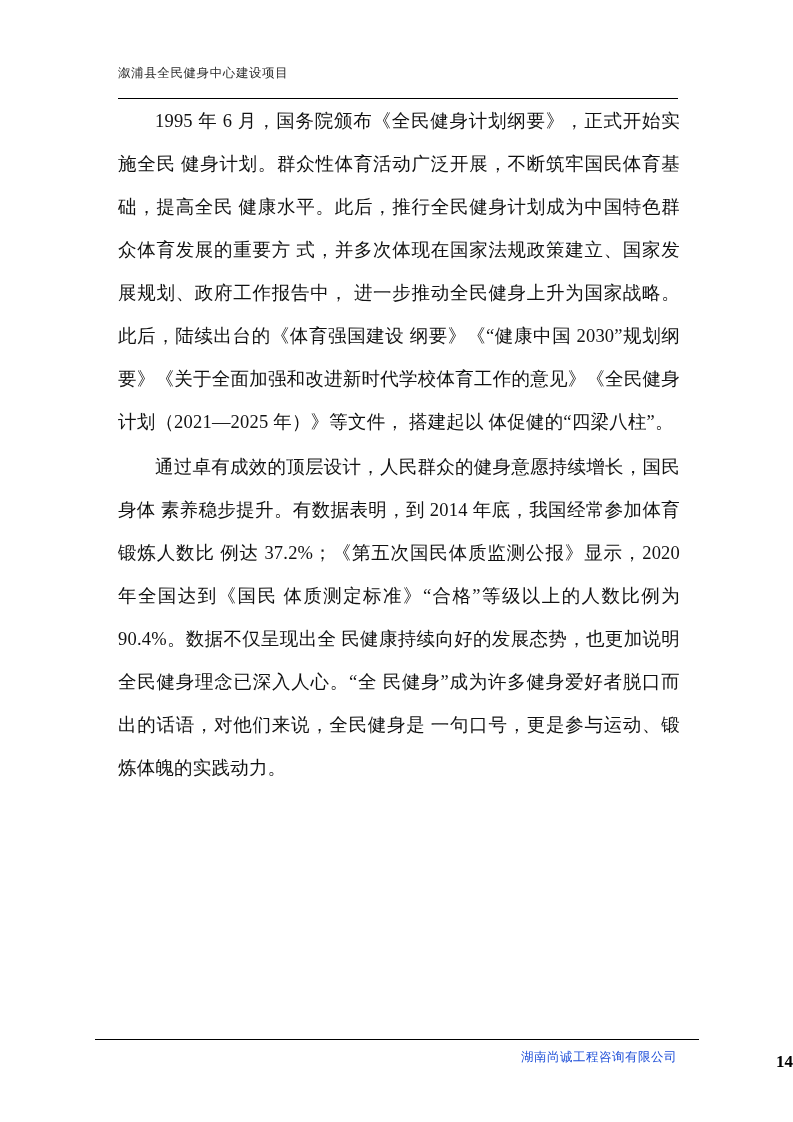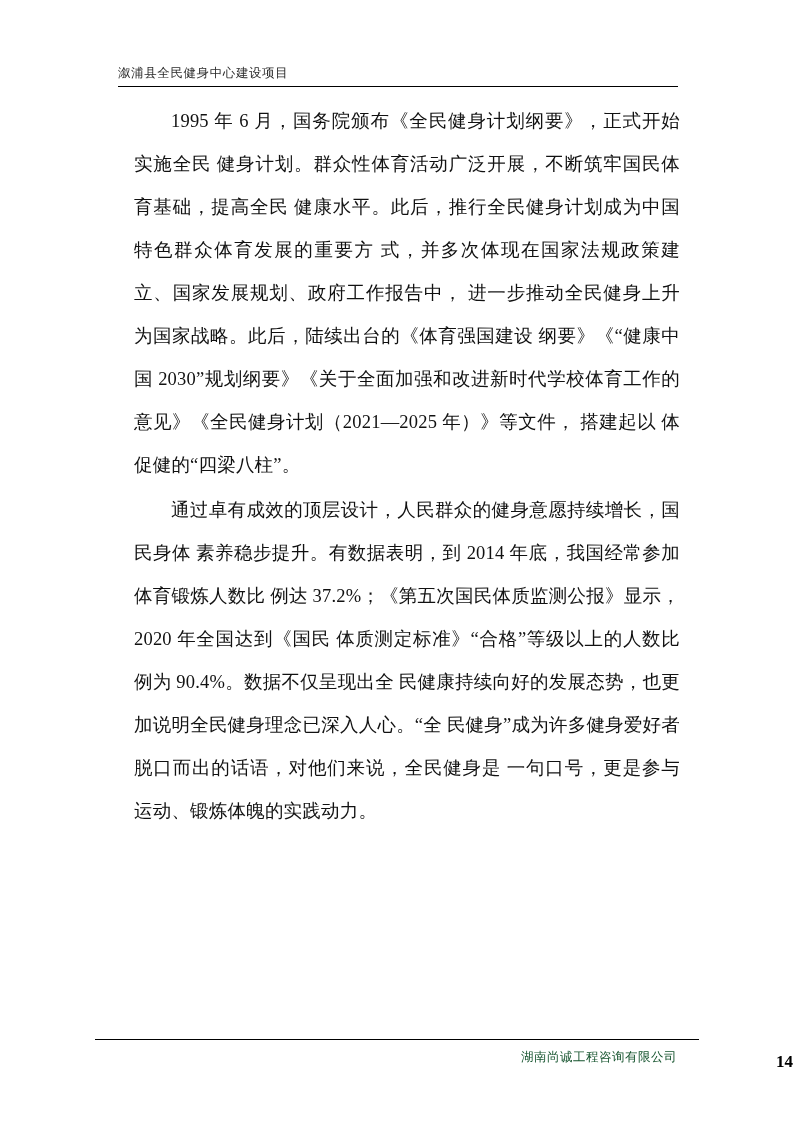--- a/index.html
+++ b/index.html
@@ -22,32 +22,32 @@
   }
   .header {
     position: absolute;
     top: 64px;
     left: 118px;
     width: 560px;
     font-size: 12.5px;
     line-height: 18px;
     color: #2b2b2b;
     letter-spacing: 0.6px;
-    padding-bottom: 4px;
+    padding-bottom: 16px;
     border-bottom: 1px solid #000000;
     box-sizing: border-box;
   }
   .body-area {
     position: absolute;
     top: 100px;
     left: 118px;
     width: 562px;
   }
   p.para {
-    margin: 0 0 2px 16px;
+    margin: 0 0 2px 0;
     font-size: 18.5px;
     line-height: 43px;
     text-align: justify;
     text-justify: inter-ideograph;
     text-indent: 2em;
     letter-spacing: 0.2px;
     color: #111111;
   }
   .footer-rule {
     position: absolute;
@@ -64,21 +64,21 @@
     text-align: right;
     font-size: 17px;
     font-weight: bold;
     color: #000000;
   }
   .footer-company {
     position: absolute;
     top: 1049px;
     right: 116px;
     font-size: 12.5px;
-    color: #14532d;
+    color: #1d4ed8;
     letter-spacing: 0.5px;
   }
 </style>
 </head>
 <body>
 
 <div class="page">
 
   <div class="header">
     <span>溆浦县全民健身中心建设项目</span>

